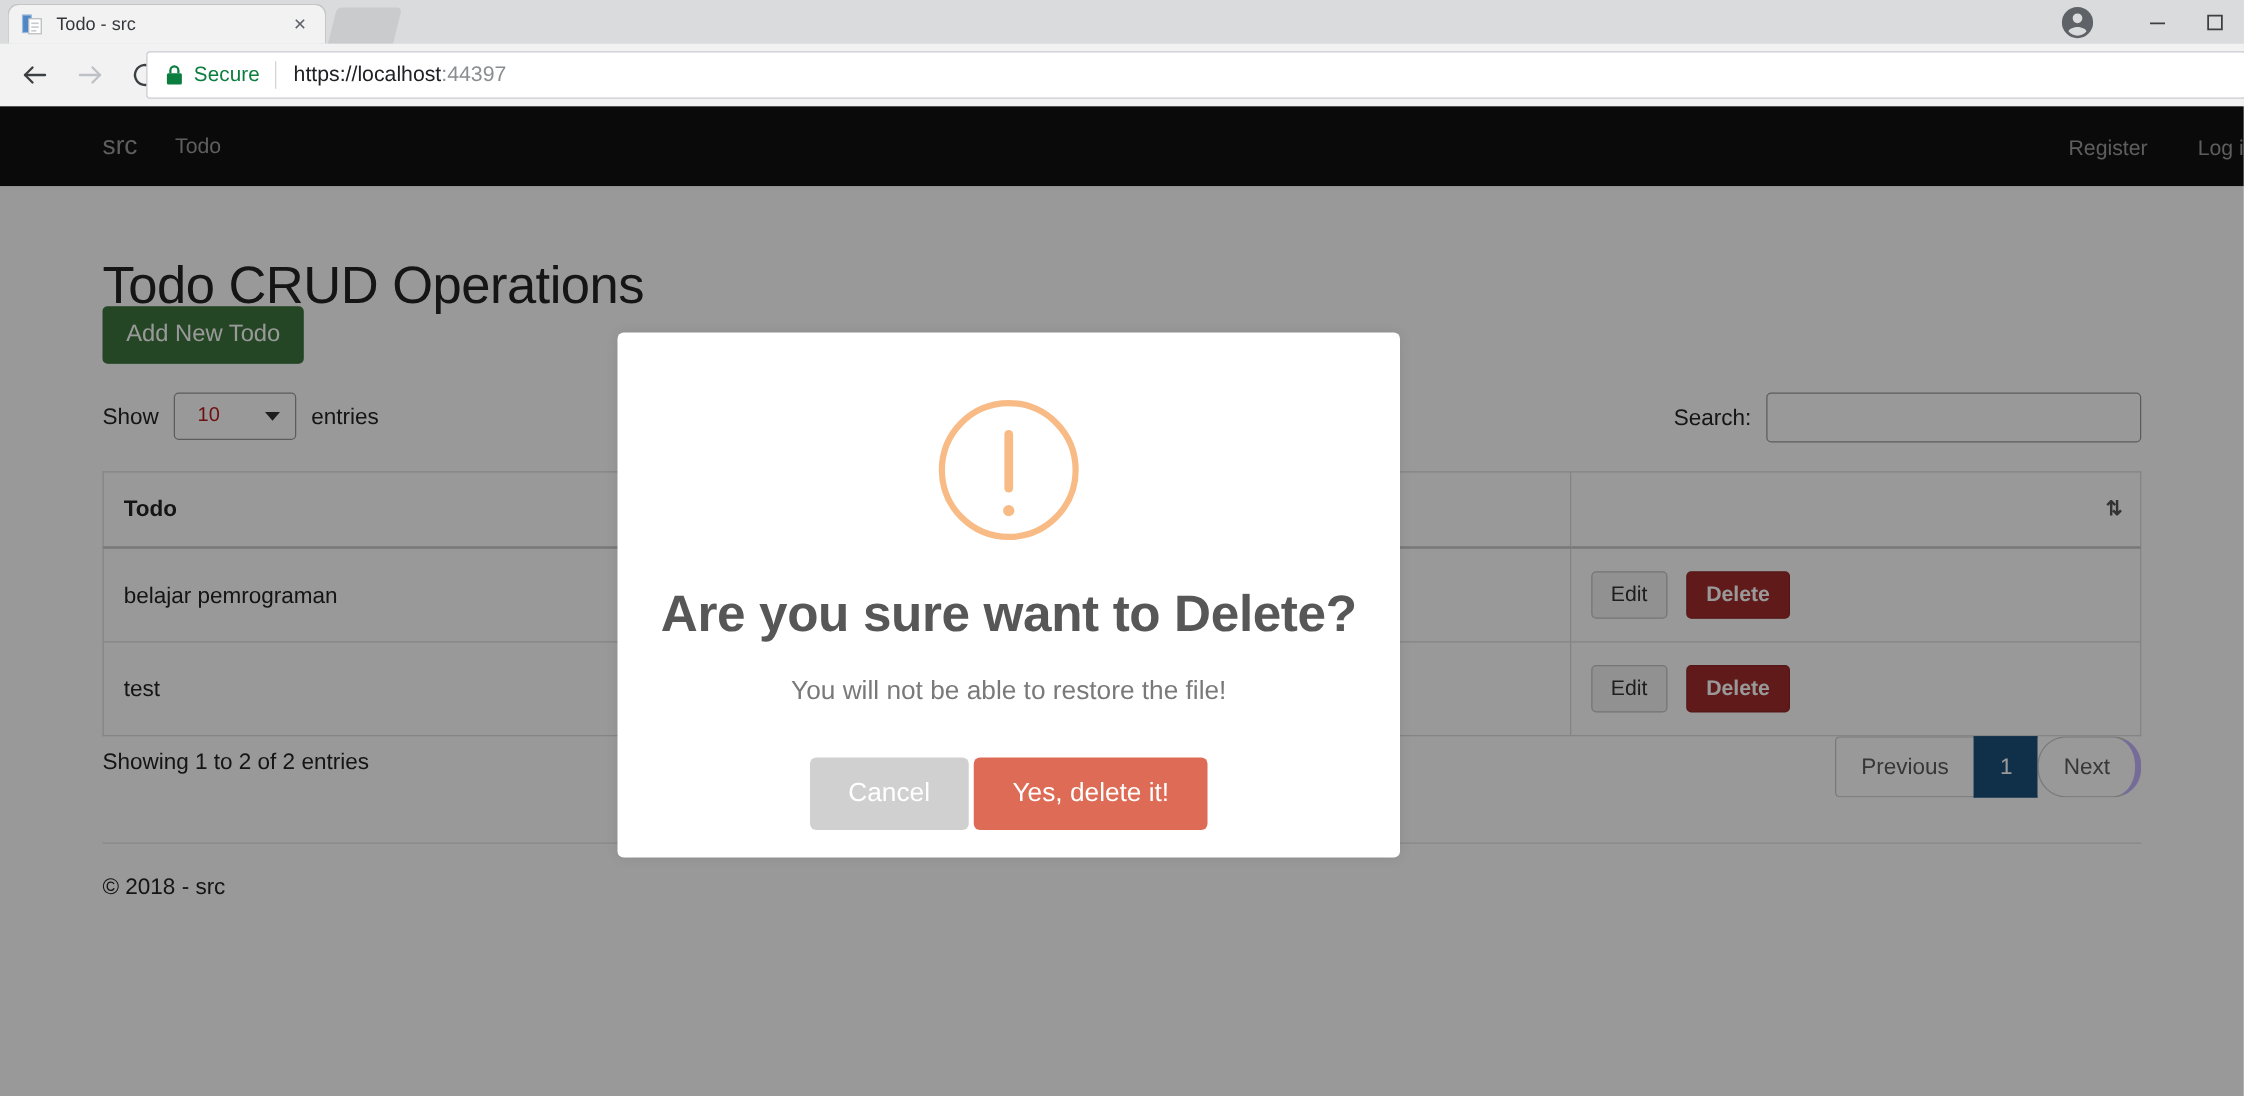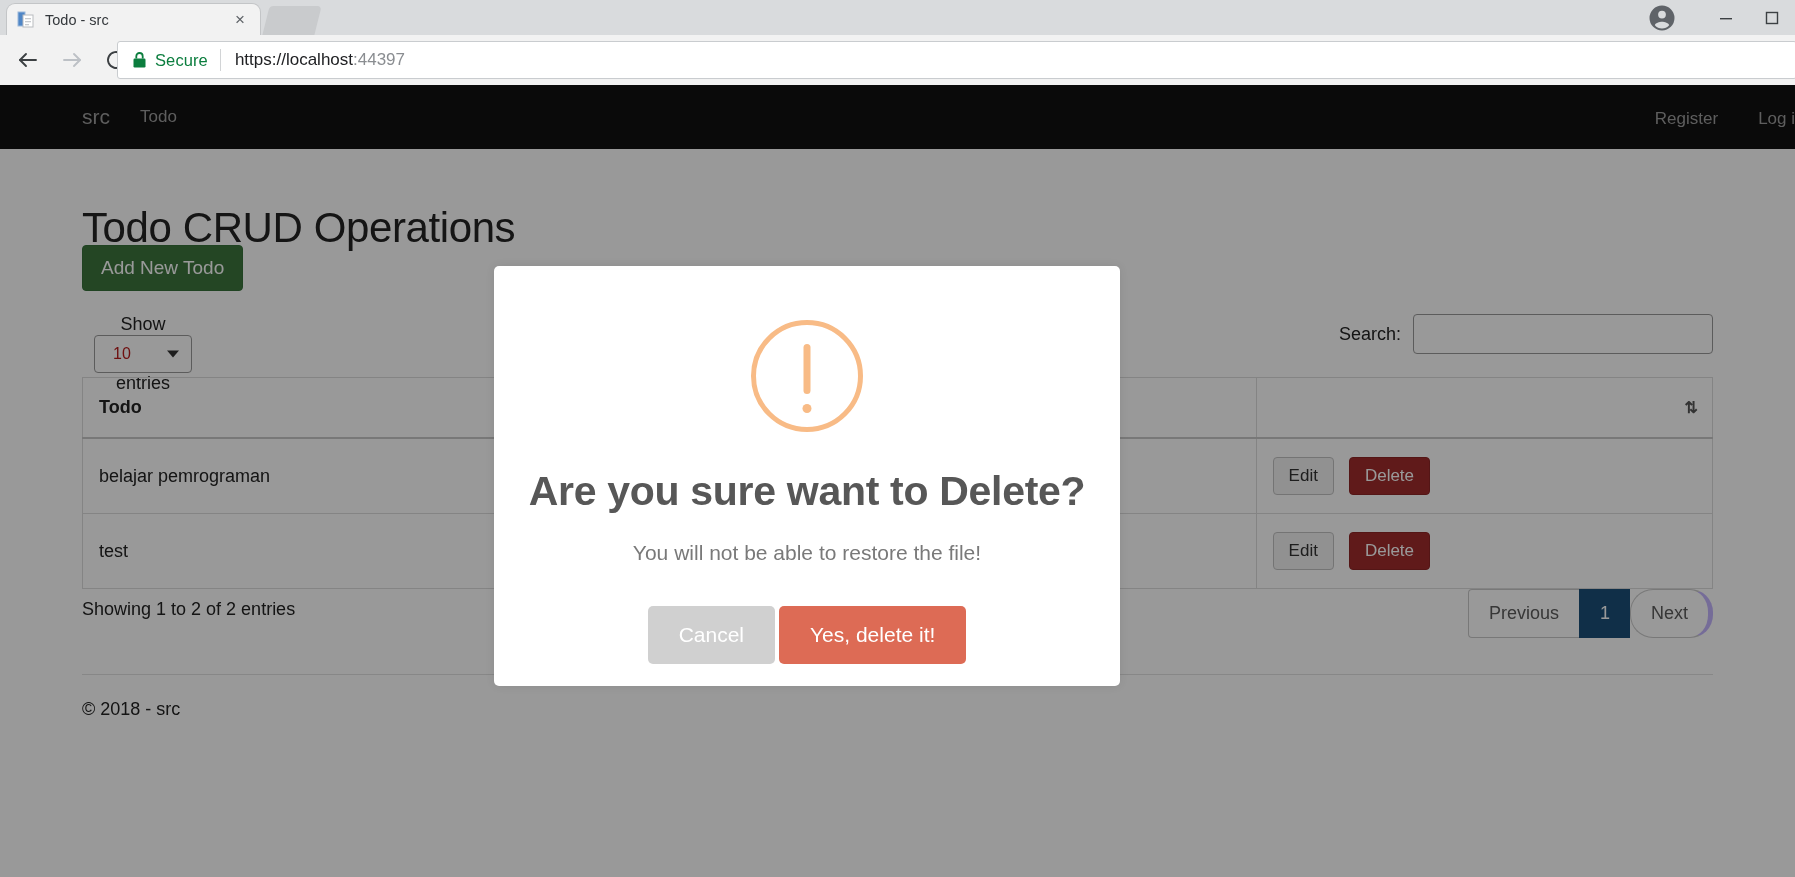--- a/index.html
+++ b/index.html
@@ -134,21 +134,21 @@
     font-size: 19px; padding: 11px 18px;
     cursor: pointer;
   }
 
   .dt-top {
     position: absolute; left: 82px; top: 165px; right: 82px; height: 46px;
   }
   .dt-length {
     position: absolute; left: 0; top: 0;
     display: flex; align-items: center;
-    font-size: 18px; color: #232323; flex-direction: column;
+    font-size: 18px; color: #232323;
   }
   .dt-select {
     margin: 0 12px;
     width: 98px; height: 38px;
     border: 1px solid #9a9a9a; border-radius: 4px;
     background: #ffffff;
     font-size: 16px; color: #b91c1c;
     display: flex; align-items: center;
     padding-left: 18px;
     position: relative;
@@ -195,21 +195,21 @@
   }
   .btn-edit {
     background: #f2f2f2; color: #333;
     border: 1px solid #c2c2c2; border-radius: 4px;
     font-size: 17px; padding: 8px 15px; cursor: pointer;
     margin-right: 10px;
   }
   .btn-delete {
     background: #a02c2c; color: #ffffff;
     border: 1px solid #8d2626; border-radius: 4px;
-    font-size: 17px; padding: 8px 15px; cursor: pointer;
+    font-size: 17px; padding: 8px 15px; cursor: pointer; font-weight: bold;
   }
 
   .dt-bottom {
     position: absolute; left: 82px; top: 440px; right: 82px; height: 60px;
   }
   .dt-info {
     position: absolute; left: 0; top: 10px;
     font-size: 18px; color: #232323;
   }
   .dt-pagination {

